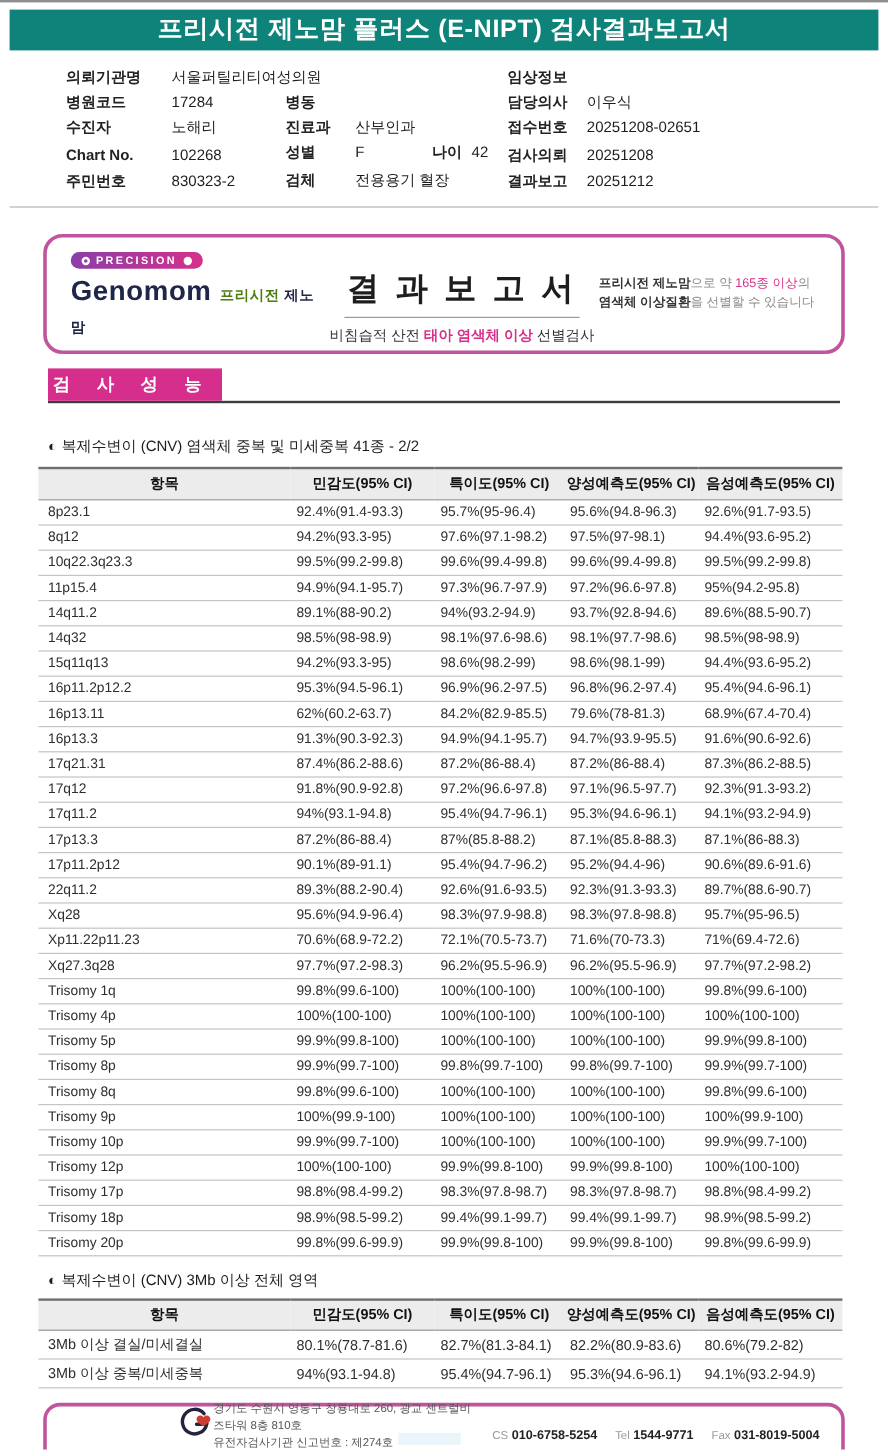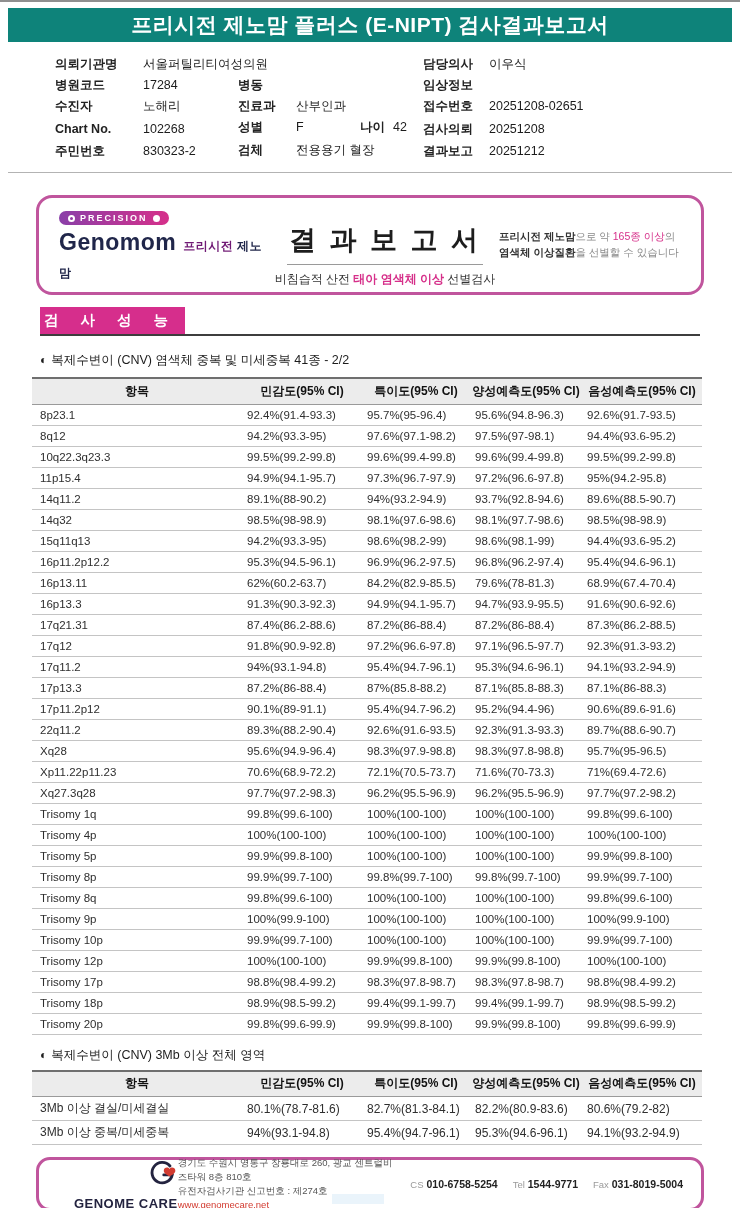--- a/index.html
+++ b/index.html
@@ -41,37 +41,37 @@
   .brand { width: 212px; }
   .badge {
     display: inline-flex; align-items: center; gap: 5px;
     background: linear-gradient(90deg, #8A3FA8, #D6308A); color: #fff;
     border-radius: 10px; padding: 2px 9px; font-size: 9px; font-weight: bold; letter-spacing: 2px;
   }
   .dot-ring { width: 7px; height: 7px; border: 2px solid #fff; border-radius: 50%; display: inline-block; }
   .dot-solid { width: 7px; height: 7px; background: #fff; border-radius: 50%; display: inline-block; }
   .brandname { font-size: 23px; font-weight: bold; color: #20264A; letter-spacing: 0.5px; margin-top: 3px; }
   .brandsub { font-size: 12px; font-weight: bold; }
-  .brandsub .mag { color: #701a75; } .brandsub .dark { color: #20264A; }
+  .brandsub .mag { color: #4d7c0f; } .brandsub .dark { color: #20264A; }
   .rb-center { flex: 1; text-align: center; margin-top: 20px; }
   .rb-title { font-size: 27px; font-weight: bold; color: #1d1d1d; letter-spacing: 3px; }
   .rb-rule { width: 196px; height: 1px; background: #9a9a9a; margin: 6px auto 6px; }
   .rb-sub { font-size: 12px; color: #333; }
   .rb-sub .mag { color: #D6308A; font-weight: bold; }
   .rb-side { width: 182px; font-size: 10.5px; color: #8a8a8a; line-height: 1.5; }
   .rb-side .b { color: #333; font-weight: bold; }
   .rb-side .mag { color: #D6308A; }
 
   
   .secwrap { margin: 12px 40px 0; border-bottom: 2px solid #3d3d3d; }
   .sechead {
     display: inline-block; background: #D62E8C; color: #fff; font-weight: bold;
     font-size: 14.5px; letter-spacing: 9px; padding: 4px 8px 4px 4px;
   }
-  .caption { margin: 16px 40px 0; font-size: 12.5px; color: #1d1d1d; }
+  .caption { margin: 28px 40px 0; font-size: 12.5px; color: #1d1d1d; }
   .caption .bullet { font-size: 12px; margin-right: 4px; }
 
   
   table { border-collapse: collapse; width: 670px; margin: 8px 32px 0; table-layout: fixed; }
   thead th {
     background: #ECECEC; border-top: 2px solid #6f6f6f; border-bottom: 1px solid #9a9a9a;
     font-size: 12px; font-weight: bold; height: 26px; text-align: center; color: #111;
   }
   tbody td {
     font-size: 11.5px; color: #2e2e2e; border-bottom: 1px solid #c4c4c4;
@@ -110,22 +110,22 @@
     <div class="prow tall"><span class="plabel">Chart No.</span><span class="pvalue">102268</span></div>
     <div class="prow"><span class="plabel">주민번호</span><span class="pvalue">830323-2</span></div>
   </div>
   <div class="pcol2">
     <div class="prow"><span class="plabel">병동</span><span class="pvalue"></span></div>
     <div class="prow"><span class="plabel">진료과</span><span class="pvalue">산부인과</span></div>
     <div class="prow"><span class="plabel">성별</span><span class="pvalue pv-fix">F</span><span class="plabel-inline">나이</span><span class="pvalue">42</span></div>
     <div class="prow tall"><span class="plabel">검체</span><span class="pvalue">전용용기 혈장</span></div>
   </div>
   <div class="pcol3">
+    <div class="prow"><span class="plabel">임상정보</span><span class="pvalue"></span></div>
     <div class="prow"><span class="plabel">담당의사</span><span class="pvalue">이우식</span></div>
-    <div class="prow"><span class="plabel">임상정보</span><span class="pvalue"></span></div>
     <div class="prow"><span class="plabel">접수번호</span><span class="pvalue">20251208-02651</span></div>
     <div class="prow tall"><span class="plabel">검사의뢰</span><span class="pvalue">20251208</span></div>
     <div class="prow"><span class="plabel">결과보고</span><span class="pvalue">20251212</span></div>
   </div>
 </div>
 
 <div class="reportbox">
   <div class="brand">
     <span class="badge">
         <span class="dot-ring"></span>

